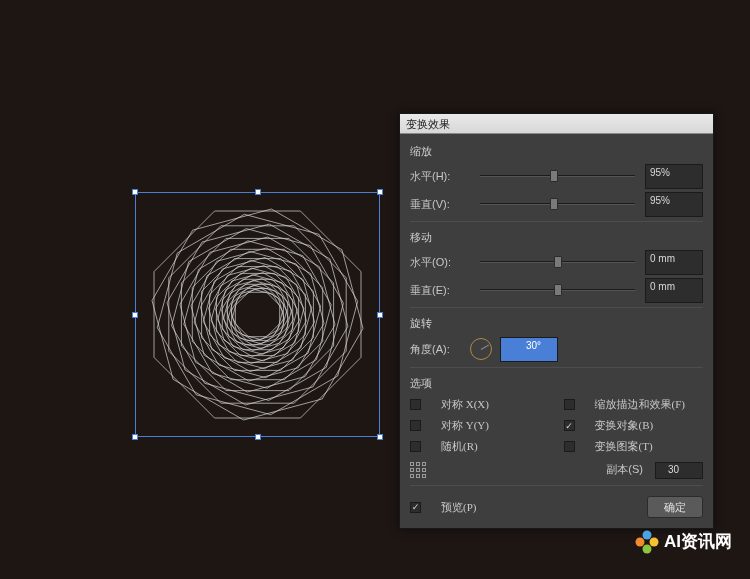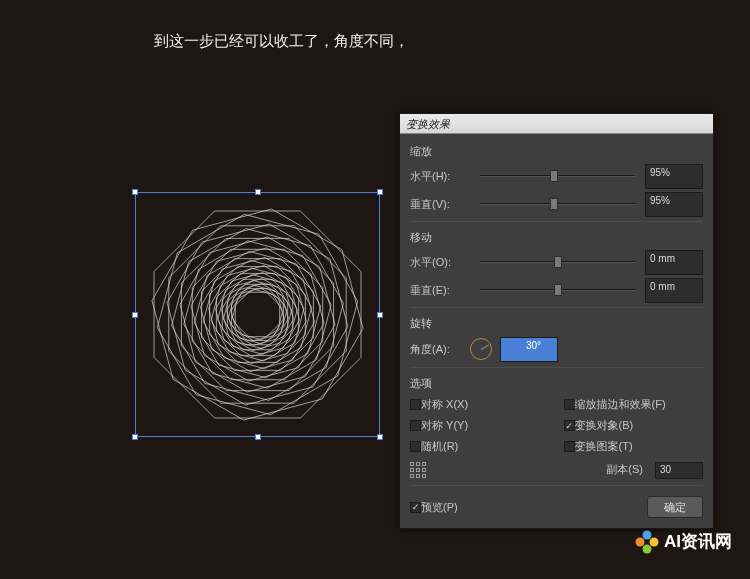--- a/index.html
+++ b/index.html
@@ -57,21 +57,20 @@
     font-size: 11px;
     color: #c7c7c7;
   }
   .titlebar {
     height: 20px;
     background: linear-gradient(#e9e9e9,#d8d8d8);
     color: #222;
     font-size: 11px;
     padding: 3px 6px;
     border-bottom: 1px solid #888;
-    font-style: italic;
   }
   .panel { padding: 6px 10px 10px 10px; }
   .section-title { font-size: 11px; margin: 4px 0 6px 0; color: #d0d0d0; }
   .row {
     display: flex;
     align-items: center;
     height: 22px;
     margin-bottom: 6px;
   }
   .row .lbl { width: 60px; white-space: nowrap; }
@@ -139,21 +138,22 @@
   .opts {
     display: grid;
     grid-template-columns: 1fr 1fr;
     gap: 6px 14px;
     margin-bottom: 6px;
   }
   .chk {
     display: flex;
     align-items: center;
     font-size: 11px;
-    gap: 0;
+    gap: 20px;
+    font-family: Liberation Serif, serif;
   }
   .chk .box {
     width: 11px; height: 11px;
     background: #2d2d2d;
     border: 1px solid #1b1b1b;
     display: inline-flex;
     align-items: center;
     justify-content: center;
     font-size: 9px;
     color: #d9d9d9;
@@ -175,21 +175,21 @@
     margin-top: 8px;
   }
   .copies-row .spacer { flex: 1; }
   .copies-val {
     width: 48px;
     height: 17px;
     background: #2d2d2d;
     border: 1px solid #1b1b1b;
     color: #d9d9d9;
     font-size: 10px;
-    padding: 1px 4px;
+    padding: 1px 12px;
   }
   .footer-row {
     display: flex;
     align-items: center;
     margin-top: 10px;
   }
   .btn {
     height: 22px;
     padding: 0 16px;
     background: #5a5a5a;
@@ -223,21 +223,20 @@
     position: absolute;
     width: 9px; height: 9px;
     border-radius: 50%;
     left: 50%; top: 50%;
   }
 </style>
 </head>
 <body>
 
 <div class="caption">
-  <span>到这一步已经可以收工了，角度不同，</span>
 </div>
 
 <div class="artwork">
   <div class="sel-box"></div>
   <div class="handle" style="left:0;top:0"></div>
   <div class="handle" style="left:50%;top:0"></div>
   <div class="handle" style="left:100%;top:0"></div>
   <div class="handle" style="left:0;top:50%"></div>
   <div class="handle" style="left:100%;top:50%"></div>
   <div class="handle" style="left:0;top:100%"></div>

